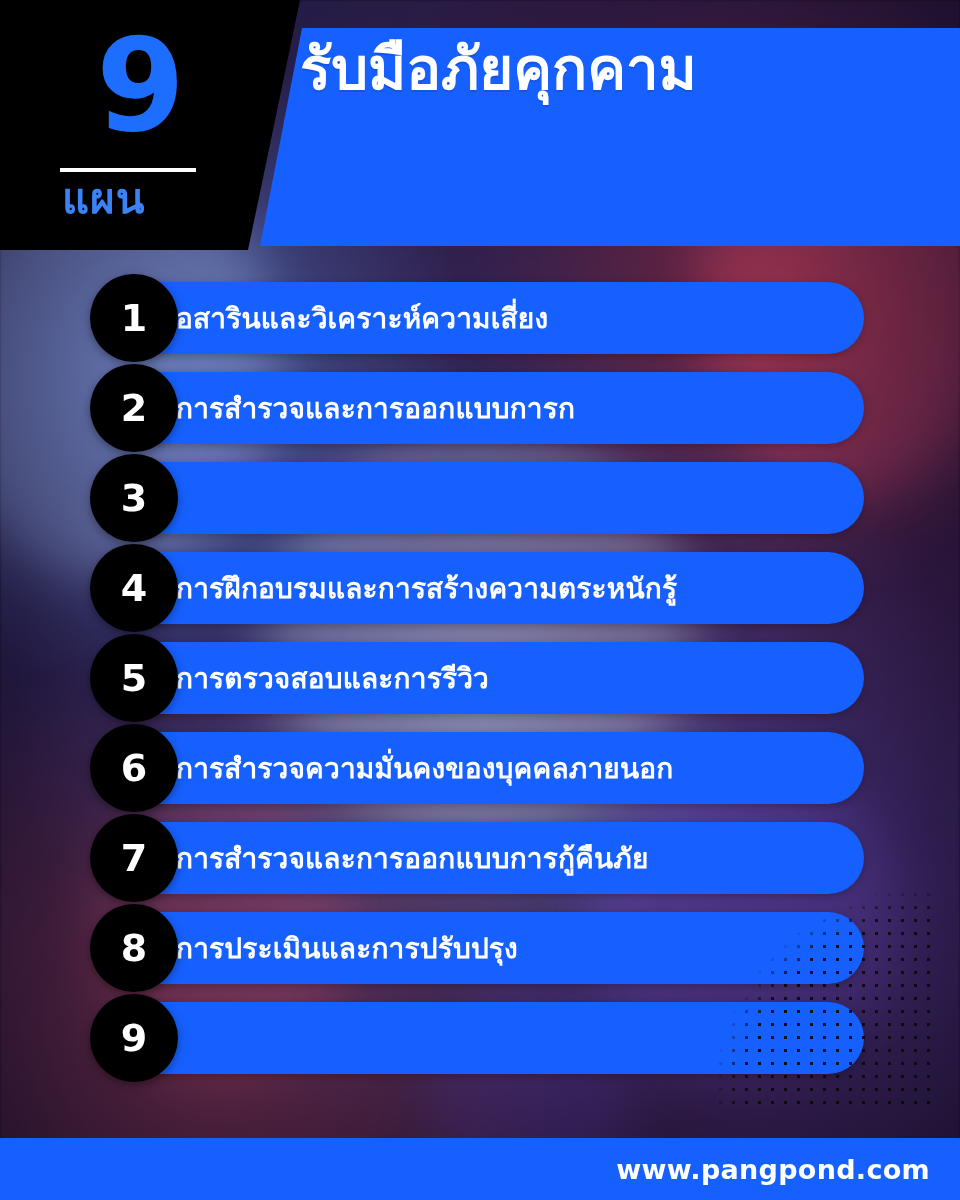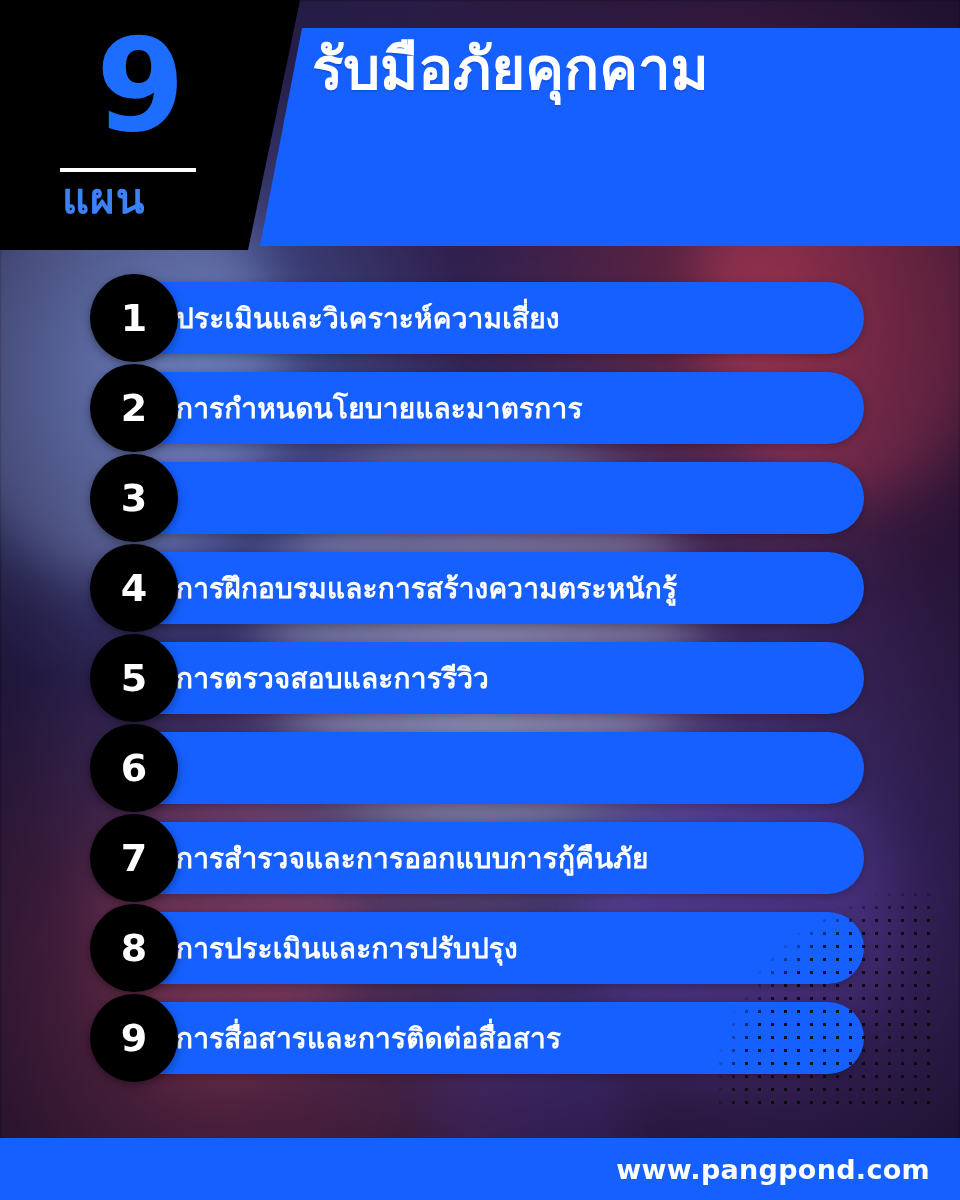--- a/index.html
+++ b/index.html
@@ -68,21 +68,21 @@
     position: absolute; left: 60px; top: 168px; width: 136px; height: 4px;
     background: #ffffff;
   }
   .num-word {
     position: absolute; left: 62px; top: 176px;
     font-size: 42px; line-height: 1.1;
     color: #3b82f6; font-weight: 700;
     letter-spacing: 1px;
   }
   .title {
-    position: absolute; left: 312px; top: 38px; width: 640px;
+    position: absolute; left: 300px; top: 38px; width: 640px;
     color: #ffffff;
     font-size: 58px;
     line-height: 1.08;
     font-weight: 700;
     text-shadow: 0 2px 0 rgba(0,0,0,.12);
   }
   .title .l2 { display: block; }
 
   
   .list {
@@ -170,27 +170,27 @@
     <div class="num-word">แผน</div>
     <div class="title">
       <span class="l1">รับมือภัยคุกคาม</span>
     </div>
   </div>
 
   <div class="list">
 
     <div class="row">
       <div class="pill"></div>
-      <div class="pill-text">ประเมินและวิเคราะห์ความเสี่ยง</div>
+      <div class="pill-text">อสารินและวิเคราะห์ความเสี่ยง</div>
       <div class="badge">1</div>
     </div>
 
     <div class="row">
       <div class="pill"></div>
-      <div class="pill-text">การกำหนดนโยบายและมาตรการ</div>
+      <div class="pill-text">การสำรวจและการออกแบบการก</div>
       <div class="badge">2</div>
     </div>
 
     <div class="row">
       <div class="pill"></div>
       <div class="badge">3</div>
     </div>
 
     <div class="row">
       <div class="pill"></div>
@@ -199,38 +199,38 @@
     </div>
 
     <div class="row">
       <div class="pill"></div>
       <div class="pill-text">การตรวจสอบและการรีวิว</div>
       <div class="badge">5</div>
     </div>
 
     <div class="row">
       <div class="pill"></div>
+      <div class="pill-text">การสำรวจความมั่นคงของบุคคลภายนอก</div>
       <div class="badge">6</div>
     </div>
 
     <div class="row">
       <div class="pill"></div>
       <div class="pill-text">การสำรวจและการออกแบบการกู้คืนภัย</div>
       <div class="badge">7</div>
     </div>
 
     <div class="row">
       <div class="pill"></div>
       <div class="pill-text">การประเมินและการปรับปรุง</div>
       <div class="badge">8</div>
     </div>
 
     <div class="row">
       <div class="pill"></div>
-      <div class="pill-text">การสื่อสารและการติดต่อสื่อสาร</div>
       <div class="badge">9</div>
     </div>
 
   </div>
 
   <div class="dots"></div>
 
   <div class="footer">
     <div class="footer-url">www.pangpond.com</div>
   </div>

